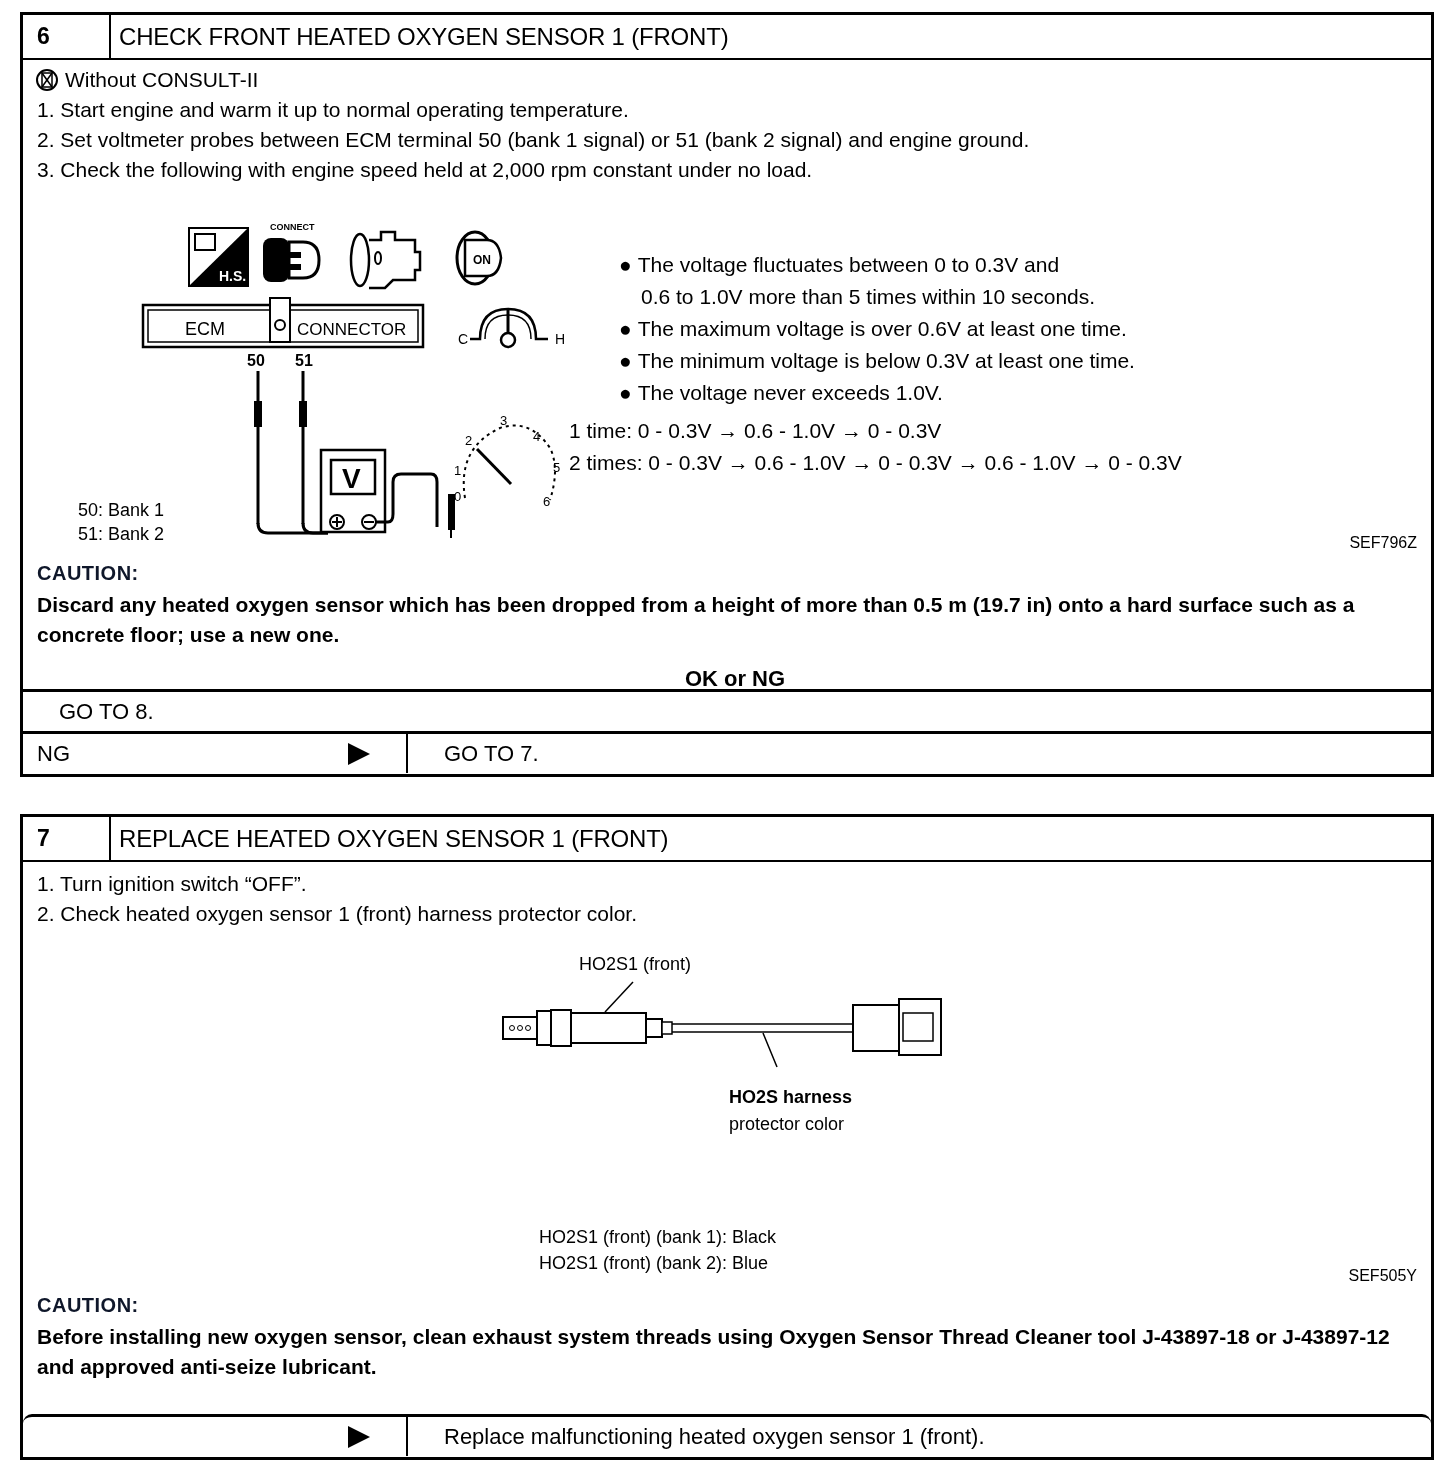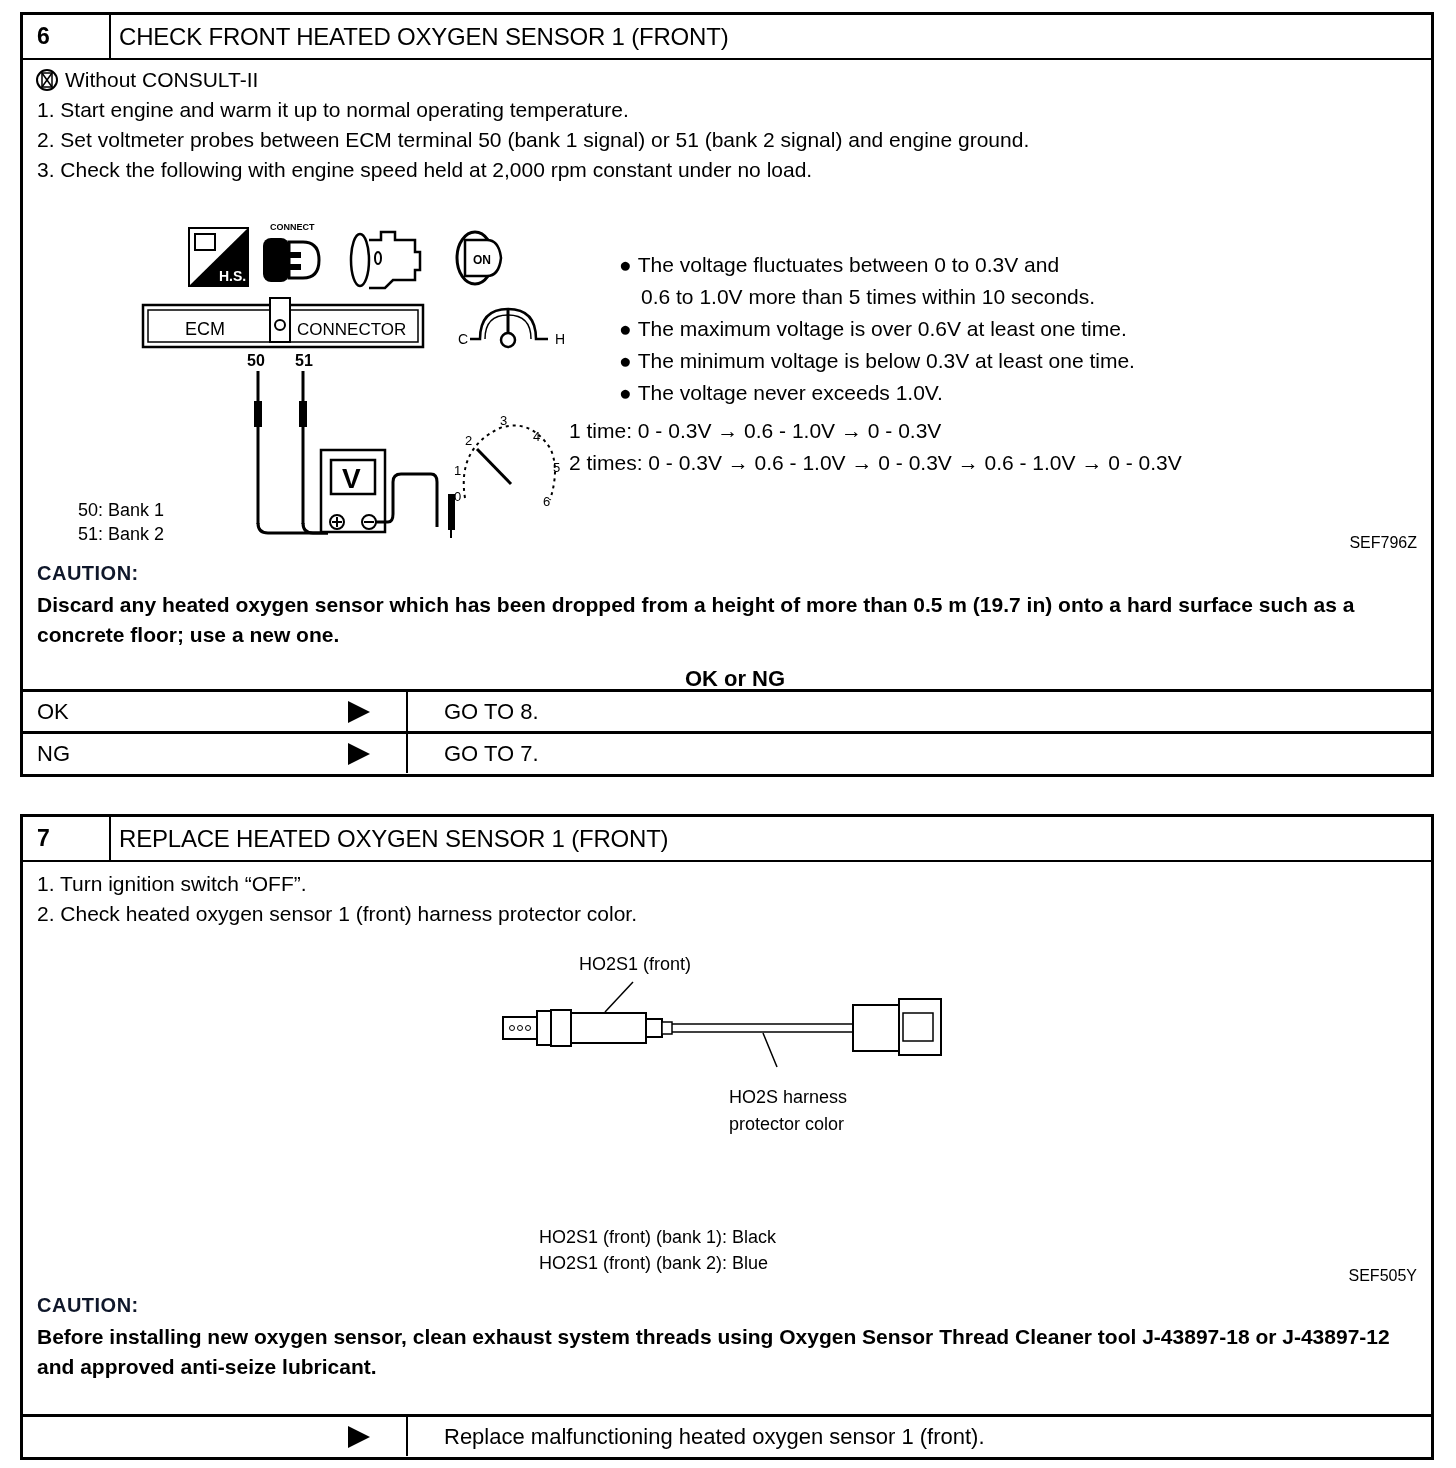--- a/index.html
+++ b/index.html
@@ -184,24 +184,20 @@
     <div class="diag-text" style="left:546px; top:359px;">1 time: 0 - 0.3V → 0.6 - 1.0V → 0 - 0.3V</div>
     <div class="diag-text" style="left:546px; top:391px;">2 times: 0 - 0.3V → 0.6 - 1.0V → 0 - 0.3V → 0.6 - 1.0V → 0 - 0.3V</div>
     <div class="fig-label" style="right:14px; top:474px; font-size:16px;">SEF796Z</div>
 
     <div class="line caution-label" style="top:502px;">CAUTION:</div>
     <div class="line caution-text" style="top:530px;">Discard any heated oxygen sensor which has been dropped from a height of more than 0.5 m (19.7 in) onto a hard surface such as a concrete floor; use a new one.</div>
     <div style="position:absolute; left:8px; width:100%; top:606px; text-align:center; font-weight:bold; font-size:22px;">OK or NG</div>
   </div>
 
   <div class="result-row" style="top:674px;">
-    <div class="cond">
-      <span>OK</span>
-      <span class="arrow"></span>
-    </div>
     <div class="action">GO TO 8.</div>
   </div>
   <div class="result-row" style="top:716px;text-align:right;">
     <div class="cond">
       <span>NG</span>
       <span class="arrow"></span>
     </div>
     <div class="action">GO TO 7.</div>
   </div>
 </div>
@@ -227,30 +223,30 @@
       <rect x="78" y="36" width="75" height="30" fill="#fff" stroke="#000" stroke-width="2"></rect>
       <rect x="153" y="42" width="16" height="18" fill="#fff" stroke="#000" stroke-width="2"></rect>
       <rect x="169" y="45" width="10" height="12" fill="#fff" stroke="#000" stroke-width="1.5"></rect>
       <line x1="179" y1="47" x2="360" y2="47" stroke="#000" stroke-width="1.5"></line>
       <line x1="179" y1="55" x2="360" y2="55" stroke="#000" stroke-width="1.5"></line>
       <line x1="270" y1="56" x2="284" y2="90" stroke="#000" stroke-width="1.5"></line>
       <rect x="360" y="28" width="46" height="46" fill="#fff" stroke="#000" stroke-width="2"></rect>
       <rect x="406" y="22" width="42" height="56" fill="#fff" stroke="#000" stroke-width="2"></rect>
       <rect x="410" y="36" width="30" height="28" fill="none" stroke="#000" stroke-width="1.5"></rect>
     </svg>
-    <div class="fig-label" style="left:706px; top:225px;">HO2S  harness</div>
+    <div class="fig-label" style="left:706px; top:225px;font-weight:bold;">HO2S  harness</div>
     <div class="fig-label" style="left:706px; top:252px;">protector  color</div>
     <div class="fig-label" style="left:516px; top:365px;">HO2S1  (front)  (bank  1):  Black</div>
     <div class="fig-label" style="left:516px; top:391px;">HO2S1  (front)  (bank  2):  Blue</div>
     <div class="fig-label" style="right:14px; top:405px; font-size:16px;">SEF505Y</div>
 
     <div class="line caution-label" style="top:432px;">CAUTION:</div>
     <div class="line caution-text" style="top:460px;">Before installing new oxygen sensor, clean exhaust system threads using Oxygen Sensor Thread Cleaner tool J-43897-18 or J-43897-12 and approved anti-seize lubricant.</div>
   </div>
 
-  <div class="result-row" style="top:597px;">
+  <div class="result-row" style="top:597px;border-radius:9px;">
     <div class="cond">
       <span></span>
       <span class="arrow"></span>
     </div>
     <div class="action">Replace malfunctioning heated oxygen sensor 1 (front).</div>
   </div>
 </div>
 
 </body></html>

